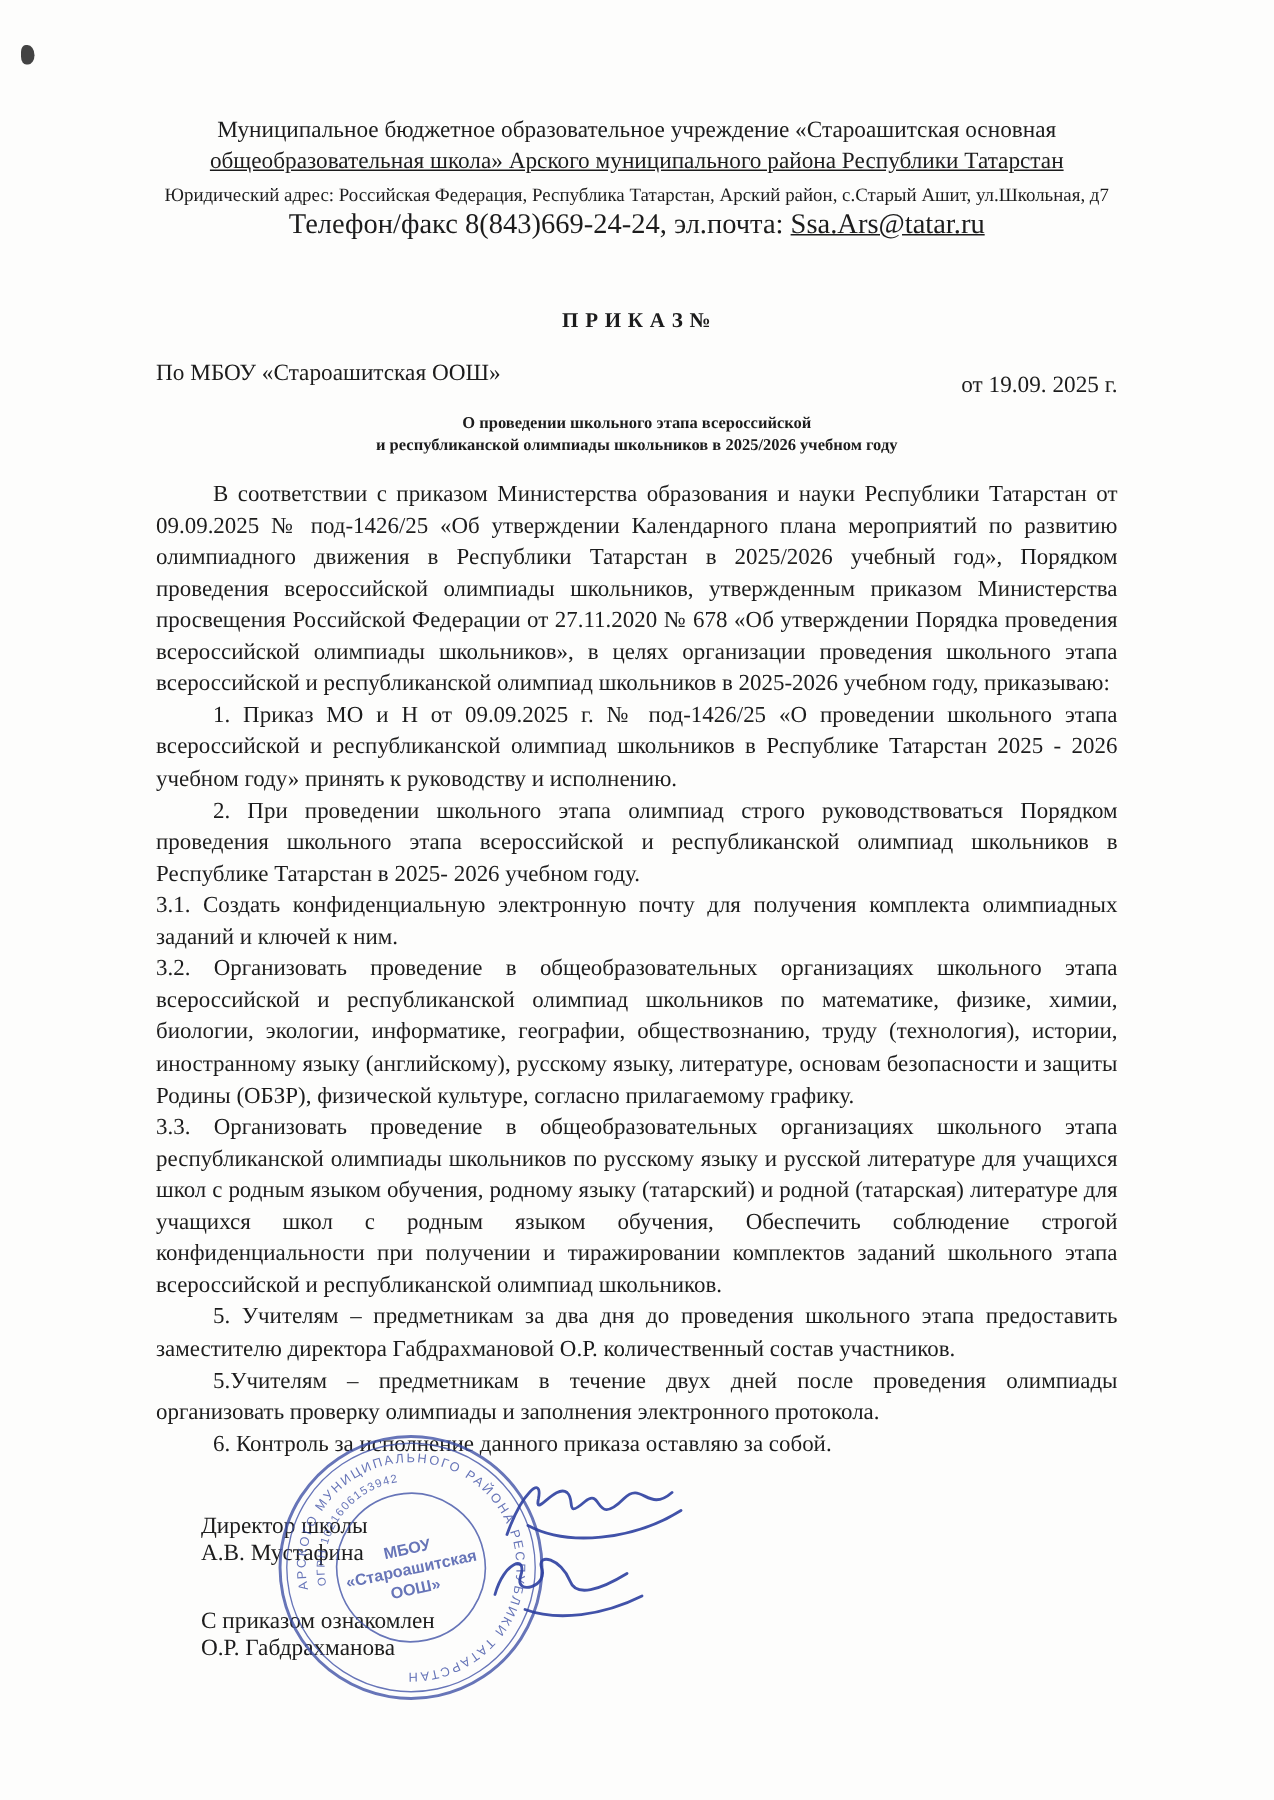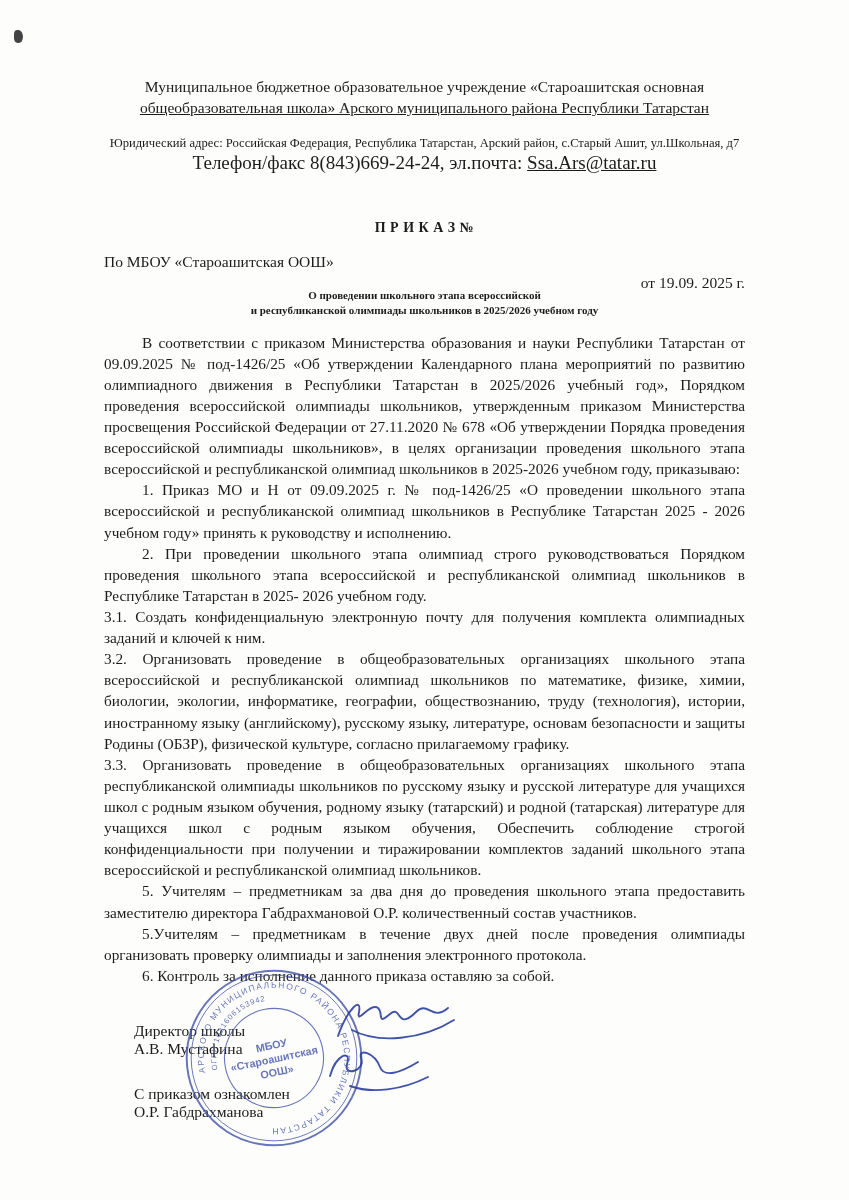--- a/index.html
+++ b/index.html
@@ -8,28 +8,28 @@
     width:849px; height:1200px; position:relative; overflow:hidden;
     background:#fdfdfc; color:#1c1c1c;
     font-family:"Liberation Serif","DejaVu Serif",serif;
   }
   .scan-artifact { position:absolute; left:14px; top:30px; width:9px; height:13px;
     background:#222; border-radius:40% 60% 55% 45%; opacity:.85; }
   .content { padding:76px 104px 0 104px; }
 
   .org-name { text-align:center; font-size:15.5px; line-height:1.38; }
   .u { text-decoration:underline; }
-  .address-line { text-align:center; font-size:12.6px; margin-top:16px; line-height:1.3; }
+  .address-line { text-align:center; font-size:12.6px; margin-top:3px; line-height:1.3; }
   .contact-line { text-align:center; font-size:19px; line-height:1.3; }
   .email { text-decoration:underline; color:inherit; cursor:pointer; }
 
   .order-title { text-align:center; font-weight:bold; font-size:14px; margin-top:44px; letter-spacing:.5px; }
 
   .meta-row { display:flex; justify-content:space-between; align-items:flex-end; margin-top:17px; font-size:15.5px; }
-  .meta-date { position:relative; top:21px;margin-left:48px; }
+  .meta-date { position:relative; top:8px;margin-left:48px; }
 
   .subject { text-align:center; font-weight:bold; font-size:11px; line-height:1.4; margin-top:17px; }
 
   .body-text { margin-top:13px; font-size:15.3px; line-height:1.38; }
   .para { text-align:justify; text-align-last:left; }
   .para.indent { text-indent:38px; }
 
   .sign-section { position:relative; margin-top:36px; margin-left:30px; font-size:15.5px; }
   .sign-row { display:flex;flex-direction:column; }
   .sign-row + .sign-row { margin-top:27px;justify-content:center; }

